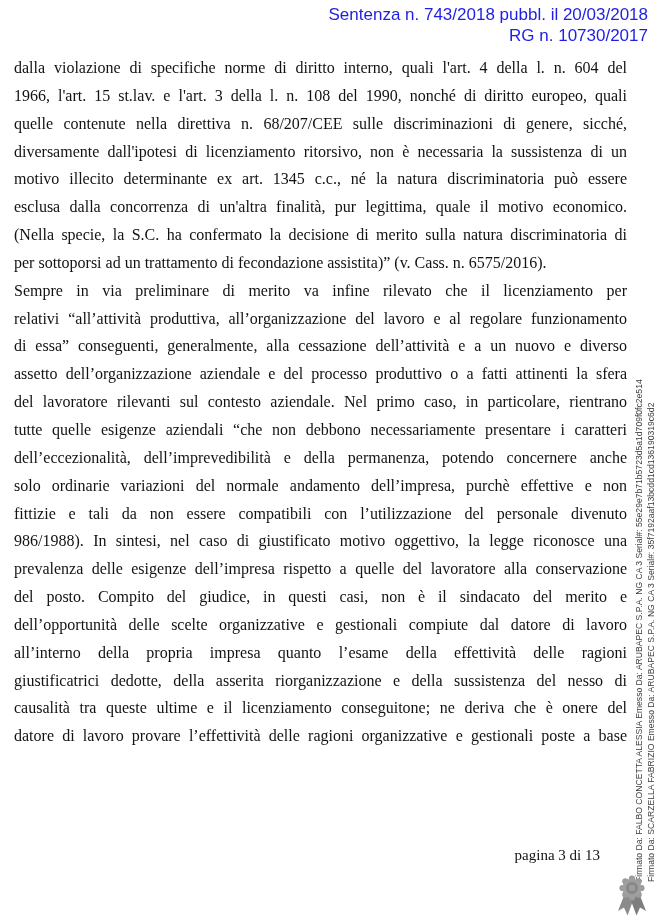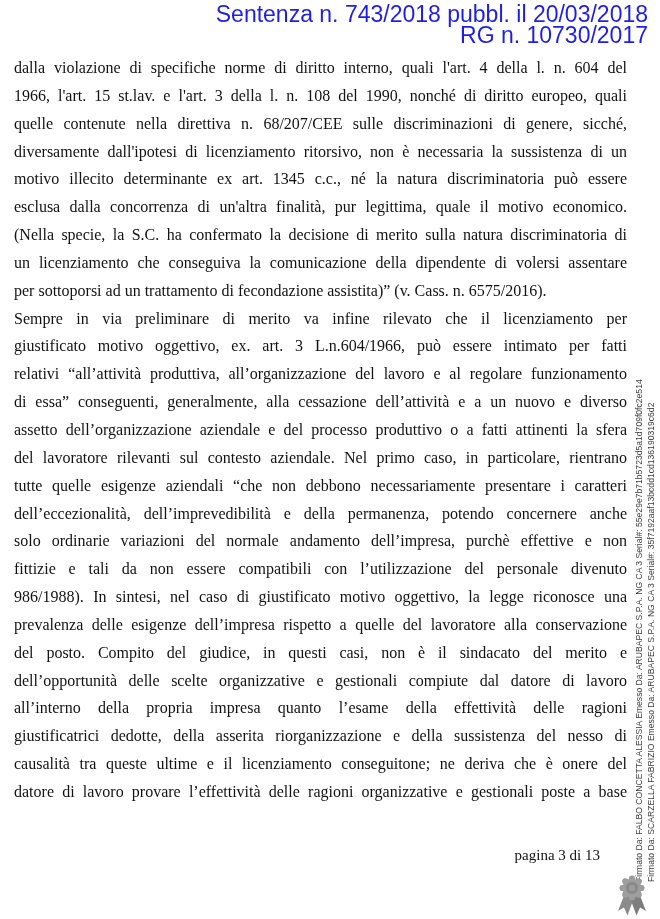--- a/index.html
+++ b/index.html
@@ -12,21 +12,21 @@
     font-family:"Liberation Serif", serif;
     color:#121212;
   }
   
   .header{
     position:absolute;
     top:4px;
     right:12px;
     text-align:right;
     font-family:"Liberation Sans", sans-serif;
-    font-size:23px;
+    font-size:17px;
     line-height:21px;
     font-weight:400;
   }
   
   .body-text{
     position:absolute;
     top:59px;
     left:14px;
     width:613px;
   }
@@ -86,24 +86,22 @@
   </div>
 
   <div class="body-text" id="body-text">
       <div class="line">dalla violazione di specifiche norme di diritto interno, quali l'art. 4 della l. n. 604 del</div>
       <div class="line">1966, l'art. 15 st.lav. e l'art. 3 della l. n. 108 del 1990, nonché di diritto europeo, quali</div>
       <div class="line">quelle contenute nella direttiva n. 68/207/CEE sulle discriminazioni di genere, sicché,</div>
       <div class="line">diversamente dall'ipotesi di licenziamento ritorsivo, non è necessaria la sussistenza di un</div>
       <div class="line">motivo illecito determinante ex art. 1345 c.c., né la natura discriminatoria può essere</div>
       <div class="line">esclusa dalla concorrenza di un'altra finalità, pur legittima, quale il motivo economico.</div>
       <div class="line">(Nella specie, la S.C. ha confermato la decisione di merito sulla natura discriminatoria di</div>
-      <div class="line">un licenziamento che conseguiva la comunicazione della dipendente di volersi assentare</div>
       <div class="line flush-left">per sottoporsi ad un trattamento di fecondazione assistita)” (v. Cass. n. 6575/2016).</div>
       <div class="line">Sempre in via preliminare di merito va infine rilevato che il licenziamento per</div>
-      <div class="line">giustificato motivo oggettivo, ex. art. 3 L.n.604/1966, può essere intimato per fatti</div>
       <div class="line">relativi “all’attività produttiva, all’organizzazione del lavoro e al regolare funzionamento</div>
       <div class="line">di essa” conseguenti, generalmente, alla cessazione dell’attività e a un nuovo e diverso</div>
       <div class="line">assetto dell’organizzazione aziendale e del processo produttivo o a fatti attinenti la sfera</div>
       <div class="line">del lavoratore rilevanti sul contesto aziendale. Nel primo caso, in particolare, rientrano</div>
       <div class="line">tutte quelle esigenze aziendali “che non debbono necessariamente presentare i caratteri</div>
       <div class="line">dell’eccezionalità, dell’imprevedibilità e della permanenza, potendo concernere anche</div>
       <div class="line">solo ordinarie variazioni del normale andamento dell’impresa, purchè effettive e non</div>
       <div class="line">fittizie e tali da non essere compatibili con l’utilizzazione del personale divenuto</div>
       <div class="line">986/1988). In sintesi, nel caso di giustificato motivo oggettivo, la legge riconosce una</div>
       <div class="line">prevalenza delle esigenze dell’impresa rispetto a quelle del lavoratore alla conservazione</div>

